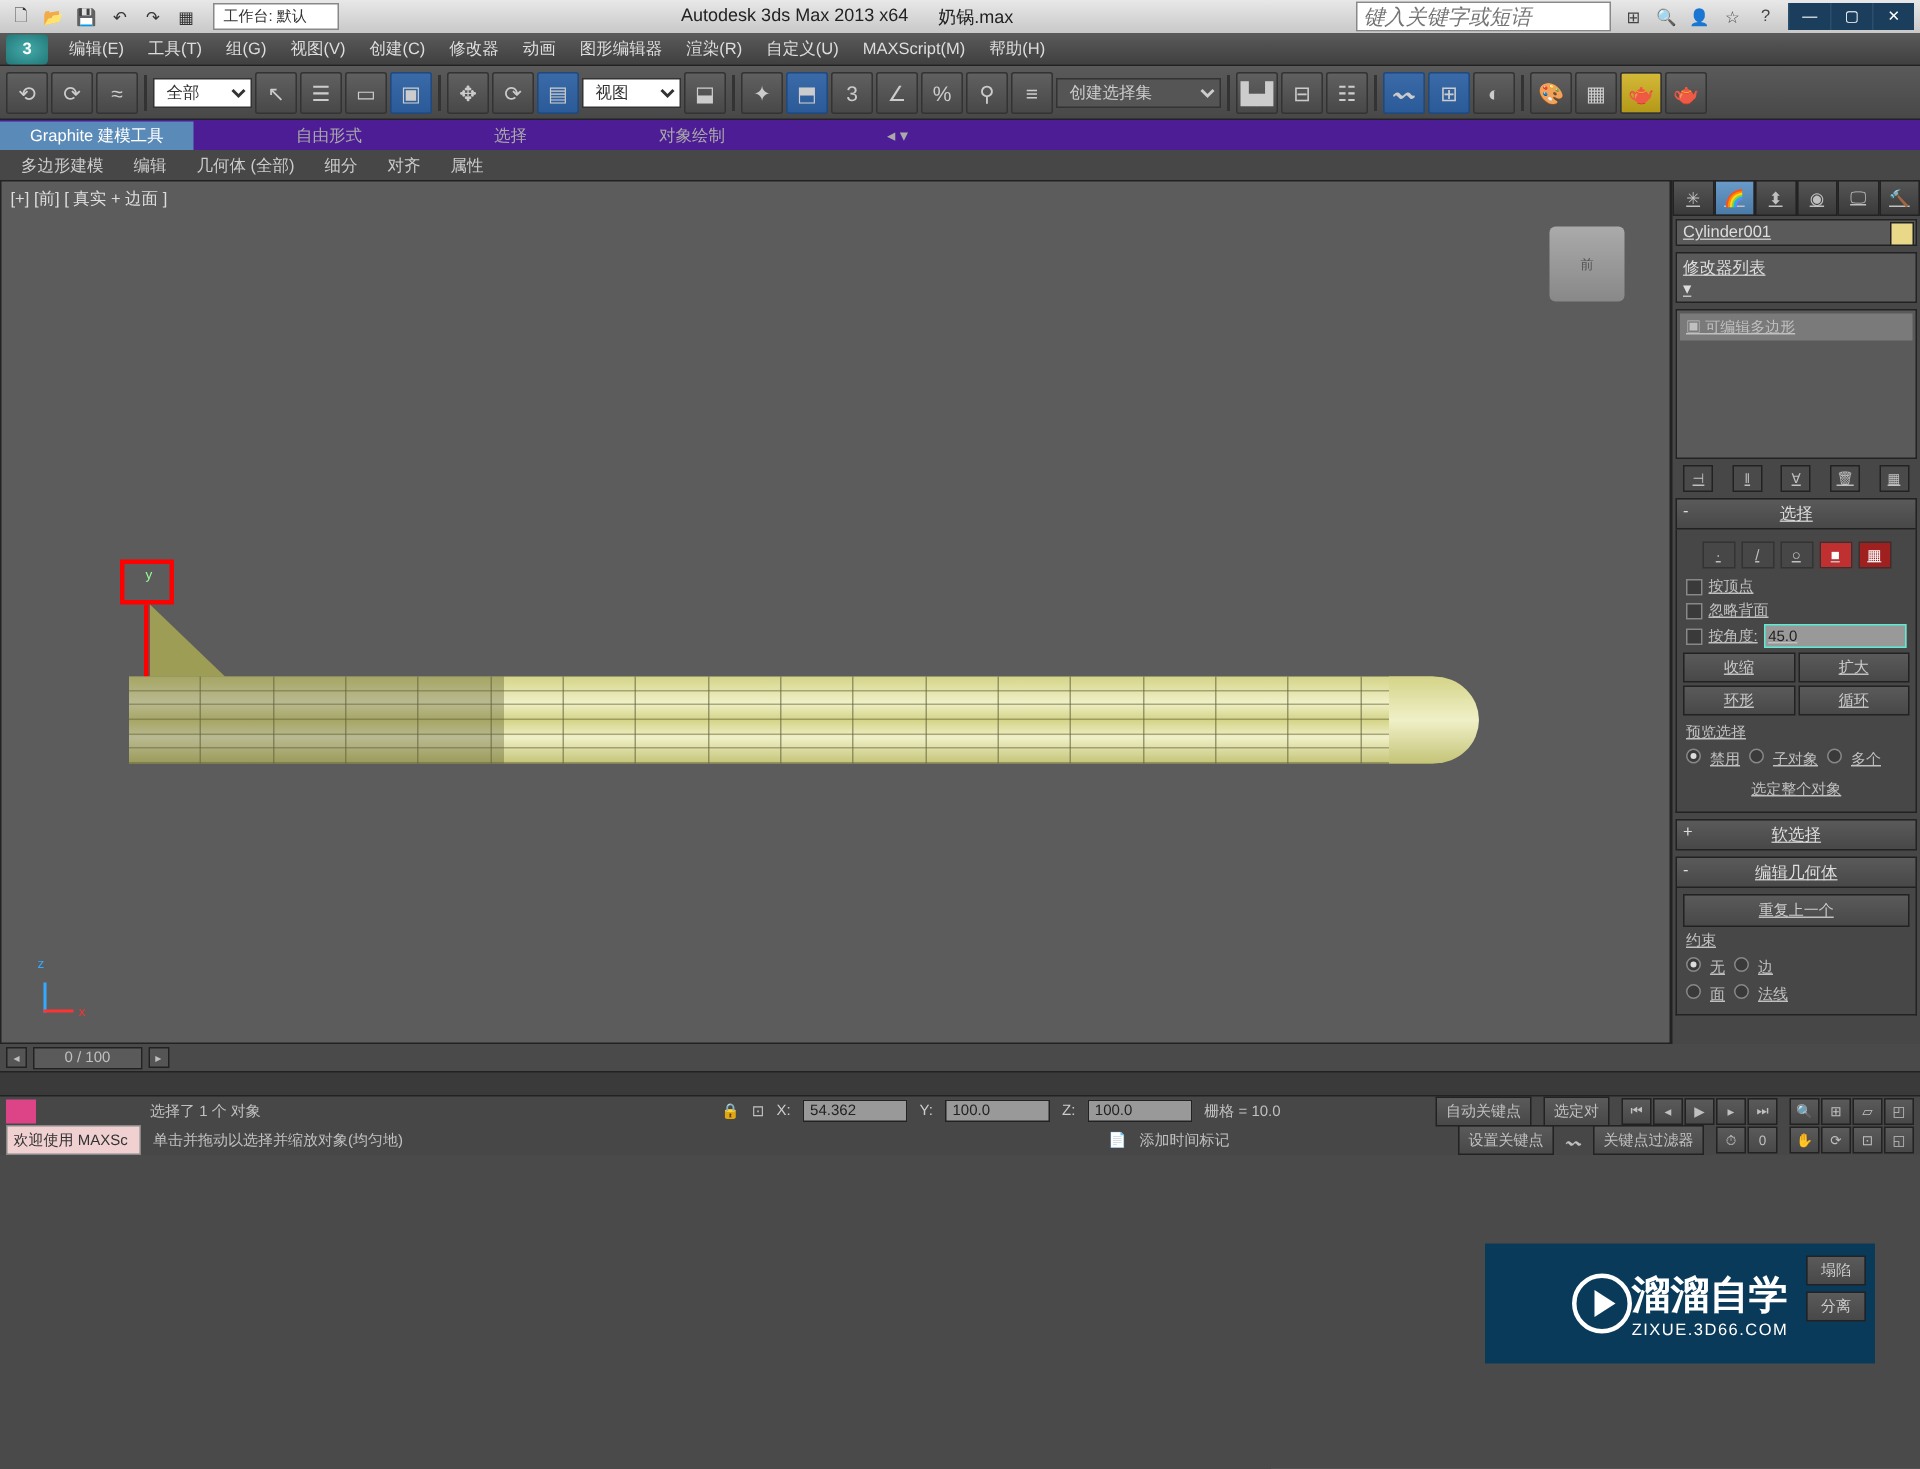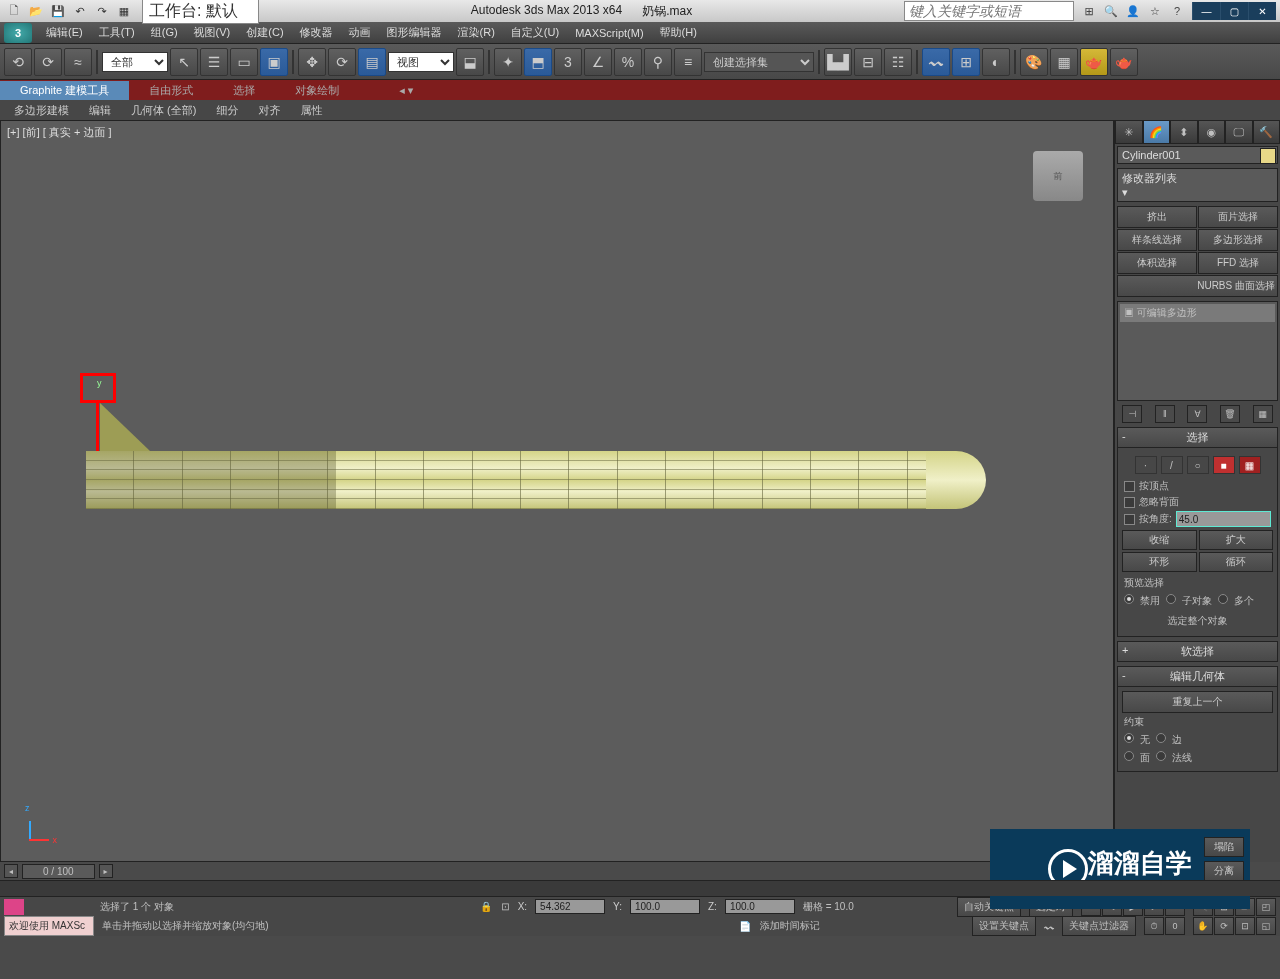--- a/index.html
+++ b/index.html
@@ -2,21 +2,21 @@
 <html><head>
 <meta charset="utf-8">
 <style>
 * { margin: 0; padding: 0; box-sizing: border-box; font-family: "Microsoft YaHei", Arial, sans-serif; }
 body { background: #4a4a4a; color: #c0c0c0; font-size: 11px; overflow: hidden; width: 1280px; height: 979px; position: relative; }
 
 
 .titlebar { height: 22px; background: linear-gradient(#e8e8e8, #c8c8c8); display: flex; align-items: center; padding: 0 4px; }
 .titlebar .qat { display: flex; gap: 2px; }
 .titlebar .qat-btn { width: 20px; height: 18px; display: flex; align-items: center; justify-content: center; color: #333; }
-.titlebar .workspace { margin-left: 8px; background: #fff; border: 1px solid #888; padding: 1px 20px 1px 6px; font-size: 16px; color: #333; }
+.titlebar .workspace { margin-left: 8px; background: #fff; border: 1px solid #888; padding: 1px 20px 1px 6px; font-size: 10px; color: #333; }
 .titlebar .center { flex: 1; text-align: center; color: #222; font-size: 12px; display:flex; justify-content:center; gap:20px;}
 .titlebar .search { width: 170px; background: #fff; border: 1px solid #888; padding: 1px 4px; font-size: 14px; color: #888; font-style: italic; }
 .titlebar .right-icons { display: flex; gap: 4px; align-items: center; margin: 0 6px; }
 .titlebar .ri { width: 18px; height: 18px; display:flex; align-items:center; justify-content:center; color:#444;}
 .titlebar .win-btns { display: flex; gap: 0; }
 .titlebar .win-btn { width: 28px; height: 18px; background: #1a3e5c; color: #fff; display: flex; align-items: center; justify-content: center; font-size: 10px; border-left:1px solid #2a4e6c;}
 
 
 .menubar { height: 22px; background: linear-gradient(#5a5a5a, #404040); display: flex; align-items: center; padding: 0 4px; border-bottom: 1px solid #222; }
 .app-btn { width: 28px; height: 20px; background: radial-gradient(#4aa, #277); border-radius: 3px; margin-right: 6px; display:flex;align-items:center;justify-content:center;color:#fff;font-weight:bold;}
@@ -25,28 +25,28 @@
 
 .maintoolbar { height: 36px; background: linear-gradient(#5a5a5a,#484848); display: flex; align-items: center; padding: 2px 4px; gap: 2px; border-bottom:1px solid #222;}
 .tb-btn { width: 28px; height: 28px; border: 1px solid #333; background: linear-gradient(#606060,#484848); display: flex; align-items: center; justify-content: center; color: #ccc; font-size: 14px; border-radius:2px;}
 .tb-btn.active { background: linear-gradient(#3a6aa8,#2a5a98); border-color:#1a4a88;}
 .tb-btn.yellow { background: linear-gradient(#d4b838,#b49818);}
 .tb-dropdown { background: #fff; border: 1px solid #333; padding: 2px 18px 2px 4px; font-size: 11px; color: #333; height:20px;}
 .tb-dropdown.dark { background:#555; color:#ccc;}
 .tb-sep { width: 2px; height: 24px; background: #333; margin: 0 2px; }
 
 
-.ribbon-tabs { height: 20px; background: #7f1d1d; display: flex; align-items: center; }
+.ribbon-tabs { height: 20px; background: #4c1d95; display: flex; align-items: center; gap: 48px; }
 .ribbon-tab { padding: 2px 20px; color: #aaa; font-size: 11px; }
 .ribbon-tab.active { background: #5a8ab8; color: #fff; }
 .ribbon-sub { height: 20px; background: #474747; display: flex; align-items: center; padding: 0 4px; }
 .ribbon-sub-item { padding: 2px 10px; color: #ccc; font-size: 11px; }
 
 
-.main-container { display: flex; height: 742px; }
+.main-container { display: flex; height: 576px; text-decoration: underline; }
 .viewport { flex: 1; background: #5c5c5c; position: relative; border: 1px solid #222; }
 .viewport-label { position: absolute; top: 4px; left: 6px; color: #ddd; font-size: 11px; }
 .viewcube { position: absolute; top: 30px; right: 30px; width: 50px; height: 50px; background: linear-gradient(#aaa,#888); border-radius: 4px; display:flex;align-items:center;justify-content:center;color:#555;font-size:9px;}
 .axis-gizmo { position: absolute; bottom: 20px; left: 20px; width:30px; height:30px;}
 .axis-gizmo .z { position:absolute; bottom:0; left:8px; width:2px; height:20px; background:#3af;}
 .axis-gizmo .x { position:absolute; bottom:0; left:8px; width:20px; height:2px; background:#f33;}
 .axis-gizmo .zl { position:absolute; top:-8px; left:4px; color:#3af; font-size:9px;}
 .axis-gizmo .xl { position:absolute; bottom:-4px; right:-6px; color:#f33; font-size:9px;}
 
 
@@ -285,29 +285,20 @@
       <div class="cmd-tab">◉</div>
       <div class="cmd-tab">🖵</div>
       <div class="cmd-tab">🔨</div>
     </div>
     <div class="obj-name">Cylinder001</div>
     <div class="color-swatch"></div>
     <div class="mod-dropdown">
         <span>修改器列表</span>
         <span>▾</span>
       </div>
-    <div class="mod-buttons">
-      <div class="mod-btn">挤出</div>
-      <div class="mod-btn">面片选择</div>
-      <div class="mod-btn">样条线选择</div>
-      <div class="mod-btn">多边形选择</div>
-      <div class="mod-btn">体积选择</div>
-      <div class="mod-btn">FFD 选择</div>
-      <div class="mod-btn full" style="text-align:right">NURBS 曲面选择</div>
-    </div>
     <div class="mod-stack">
       <div class="mod-stack-item">可编辑多边形</div>
     </div>
     <div class="mod-tools">
       <div class="mod-tool">⊣</div>
       <div class="mod-tool">‖</div>
       <div class="mod-tool">∀</div>
       <div class="mod-tool">🗑</div>
       <div class="mod-tool">▦</div>
     </div>

